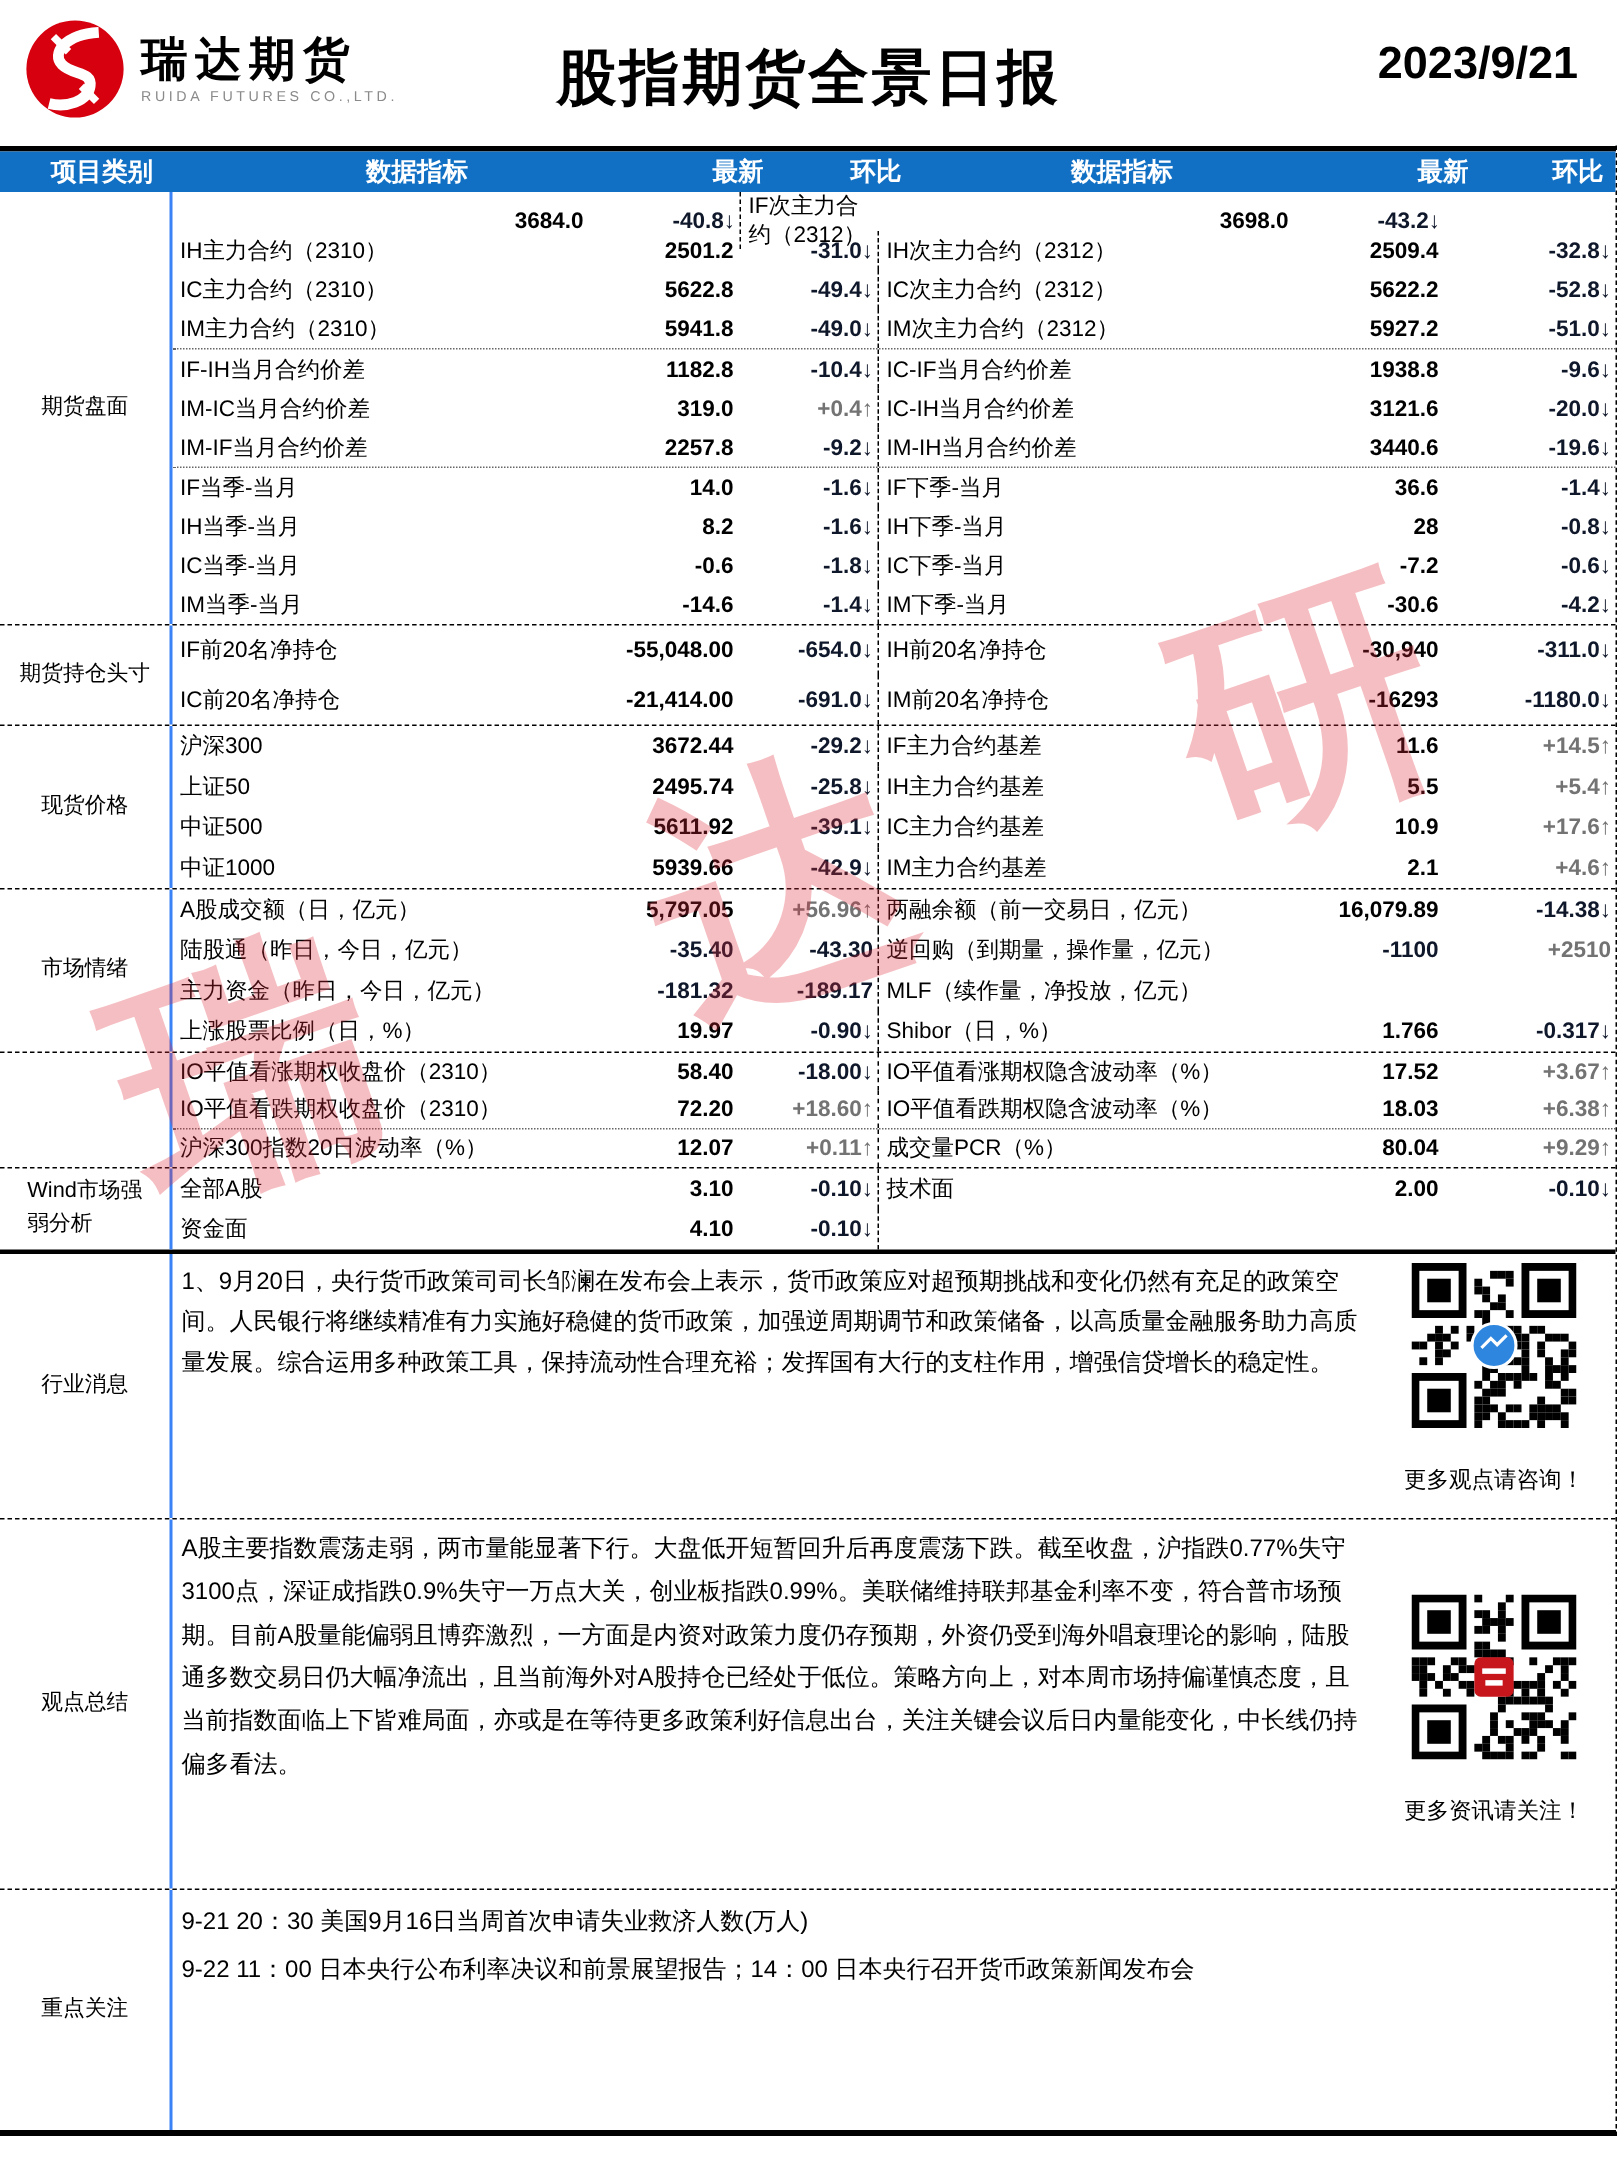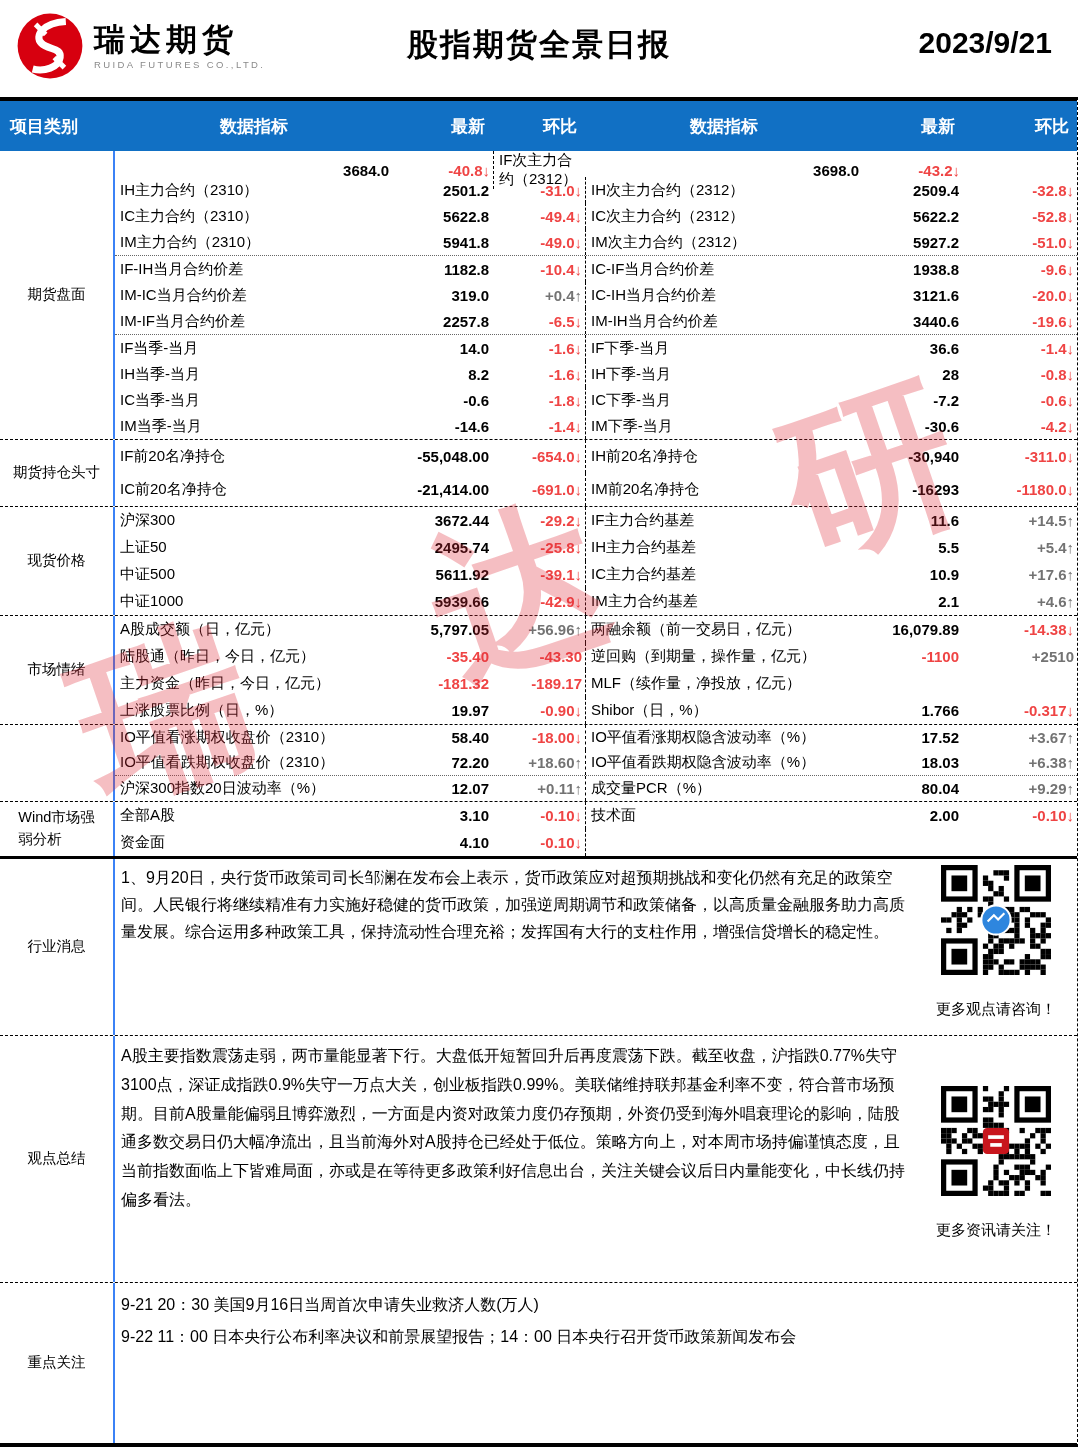--- a/index.html
+++ b/index.html
@@ -5,43 +5,43 @@
   html,body{margin:0;padding:0;background:#fff;}
   body{font-family:"Liberation Sans","DejaVu Sans",sans-serif;color:#000;}
   .page{position:relative;width:1078px;height:1456px;background:#fff;overflow:hidden;}
 
   
   .hdr{position:relative;height:97px;}
   .brandbox{position:absolute;left:14px;top:10px;display:flex;align-items:center;}
   .emblem{width:72px;height:72px;margin-right:8px;}
   .brandtxt .cn{font-size:31px;font-weight:bold;letter-spacing:5px;line-height:1.15;}
   .brandtxt .en{font-size:9.5px;color:#8a8a8a;letter-spacing:2.4px;margin-top:2px;}
-  .rpt-title{position:absolute;left:50%;top:24px;transform:translateX(-50%);font-size:31px;font-weight:900;letter-spacing:2px;white-space:nowrap;}
+  .rpt-title{position:absolute;left:50%;top:24px;transform:translateX(-50%);font-size:40px;font-weight:900;letter-spacing:2px;white-space:nowrap;}
   .rpt-date{position:absolute;right:26px;top:26px;font-size:30px;font-weight:bold;}
 
   
   .tbl{border-top:4px solid #000;border-bottom:4px solid #000;border-right:1px dashed #000;width:1077px;}
-  .thead{display:grid;grid-template-columns:115px 278px 100px 92px 278px 100px 1fr;height:50px;background:#1170C4;color:#fff;font-weight:bold;font-size:17px;align-items:center;}
+  .thead{display:grid;grid-template-columns:115px 278px 100px 92px 278px 100px 1fr;height:27px;background:#1170C4;color:#fff;font-weight:bold;font-size:17px;align-items:center;padding-left:24px;}
   .th-cat{padding-left:10px;}
   .th-ind{text-align:center;}
   .th-num{text-align:right;padding-right:8px;}
 
   
   .sec{display:flex;}
   .sec + .sec{border-top:1px dashed #000;}
   .cat{width:113px;border-right:2px solid #3b82f6;display:flex;align-items:center;justify-content:center;text-align:left;font-size:14.5px;white-space:pre-line;line-height:1.5;flex:0 0 113px;}
   .sbody{flex:1;min-width:0;}
   .row{display:grid;grid-template-columns:278px 100px 92px 278px 100px 1fr;align-items:stretch;}
   .row.dot{border-top:1px dotted #666;}
   .cell{display:flex;align-items:center;font-size:15px;min-width:0;}
   .cell.lab{padding-left:5px;}
   .cell.mid{border-left:1px dashed #000;}
   .cell.val,.cell.chg{justify-content:flex-end;font-weight:bold;padding-right:4px;}
   .cell.chg{padding-right:3px;}
-  .c-down{color:#ef4444;}
+  .c-down{color:#0f172a;}
   .c-up{color:#737373;}
   .sec0 .row{height:26px;}
   .sec1 .row{height:33px;}
   .sec2 .row{height:27px;}
   .sec3 .row{height:27px;}
   .sec4 .row{height:25px;}
   .sec5 .row{height:27px;}
 
   
   .info{display:flex;}
@@ -140,21 +140,21 @@
               <div class="cell lab">IM-IC当月合约价差</div>
               <div class="cell val">319.0</div>
               <div class="cell chg c-up">+0.4↑</div>
               <div class="cell lab mid">IC-IH当月合约价差</div>
               <div class="cell val">3121.6</div>
               <div class="cell chg c-down">-20.0↓</div>
             </div>
             <div class="row">
               <div class="cell lab">IM-IF当月合约价差</div>
               <div class="cell val">2257.8</div>
-              <div class="cell chg c-down">-6.5↓</div>
+              <div class="cell chg c-down">-9.2↓</div>
               <div class="cell lab mid">IM-IH当月合约价差</div>
               <div class="cell val">3440.6</div>
               <div class="cell chg c-down">-19.6↓</div>
             </div>
             <div class="row dot">
               <div class="cell lab">IF当季-当月</div>
               <div class="cell val">14.0</div>
               <div class="cell chg c-down">-1.6↓</div>
               <div class="cell lab mid">IF下季-当月</div>
               <div class="cell val">36.6</div>

